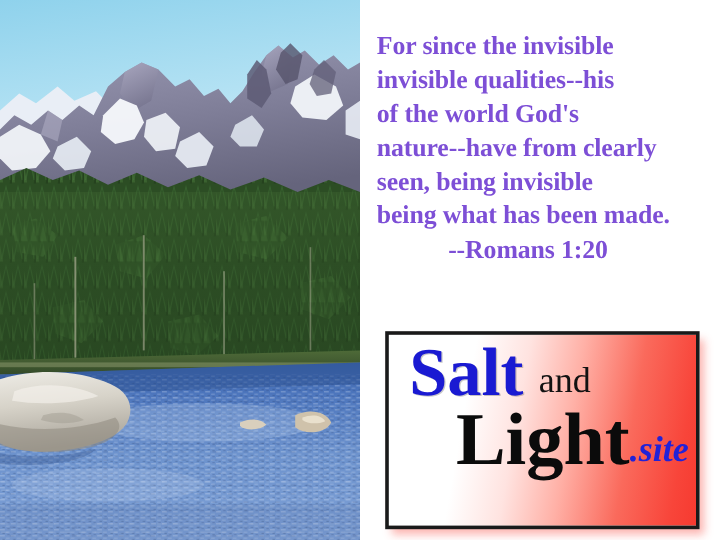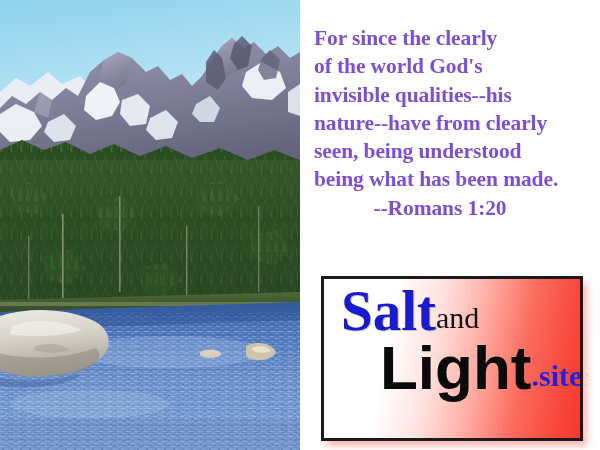--- a/index.html
+++ b/index.html
@@ -98,39 +98,40 @@
     font-size: 57px;
     color: #1a1ad2;
     line-height: 1.18;
     text-shadow: 1px 1px 0 rgba(0,0,0,0.22);
   }
   .word-and {
     font-family: "Liberation Serif", serif;
     font-weight: normal;
     font-size: 30px;
     color: #121212;
-    margin-left: 0;
+    margin-left: 13px;
     position: relative;
     top: -2px;
   }
   .word-light {
-    font-family: Liberation Sans, sans-serif;
+    font-family: Liberation Serif, serif;
     font-weight: bold;
     font-size: 62px;
     color: #0b0b0b;
     line-height: 1.18;
   }
   .word-site {
     font-family: "Liberation Serif", serif;
     font-weight: bold;
     font-size: 30px;
     color: #2222d8;
     margin-left: 0px;
     position: relative;
     top: -3px;
+    font-style: italic;
   }
 </style>
 </head>
 <body>
 
 <div id="page">
 
   <div id="photo">
     <svg viewBox="0 0 300 450" preserveAspectRatio="none">
       <defs>
@@ -261,25 +262,25 @@
 
       <path d="M200,352 C208,348 218,349 222,354 C216,359 204,359 200,355 Z" fill="#d9cfbd"></path>
       <path d="M246,346 C258,340 272,343 276,352 C272,361 254,363 246,356 Z" fill="#cfc2ab"></path>
       <path d="M252,348 C260,345 268,346 271,351 C264,354 256,353 252,350 Z" fill="#efe7d6" opacity="0.8"></path>
 
       <rect x="0" y="420" width="300" height="30" fill="#2e4c86" opacity="0.12"></rect>
     </svg>
   </div>
 
   <div id="verse">
-    <div class="line">For since the clearly</div>
+    <div class="line">For since the invisible</div>
+    <div class="line">invisible qualities--his</div>
     <div class="line">of the world God's</div>
-    <div class="line">invisible qualities--his</div>
     <div class="line">nature--have from clearly</div>
-    <div class="line">seen, being understood</div>
+    <div class="line">seen, being invisible</div>
     <div class="line">being what has been made.</div>
     <div class="line ref">--Romans 1:20</div>
   </div>
 
   <div id="logo-box">
     <div id="logo-inner">
       <div class="logo-row" id="row-salt">
         <span class="word-salt">Salt</span>
         <span class="word-and">and</span>
       </div>

